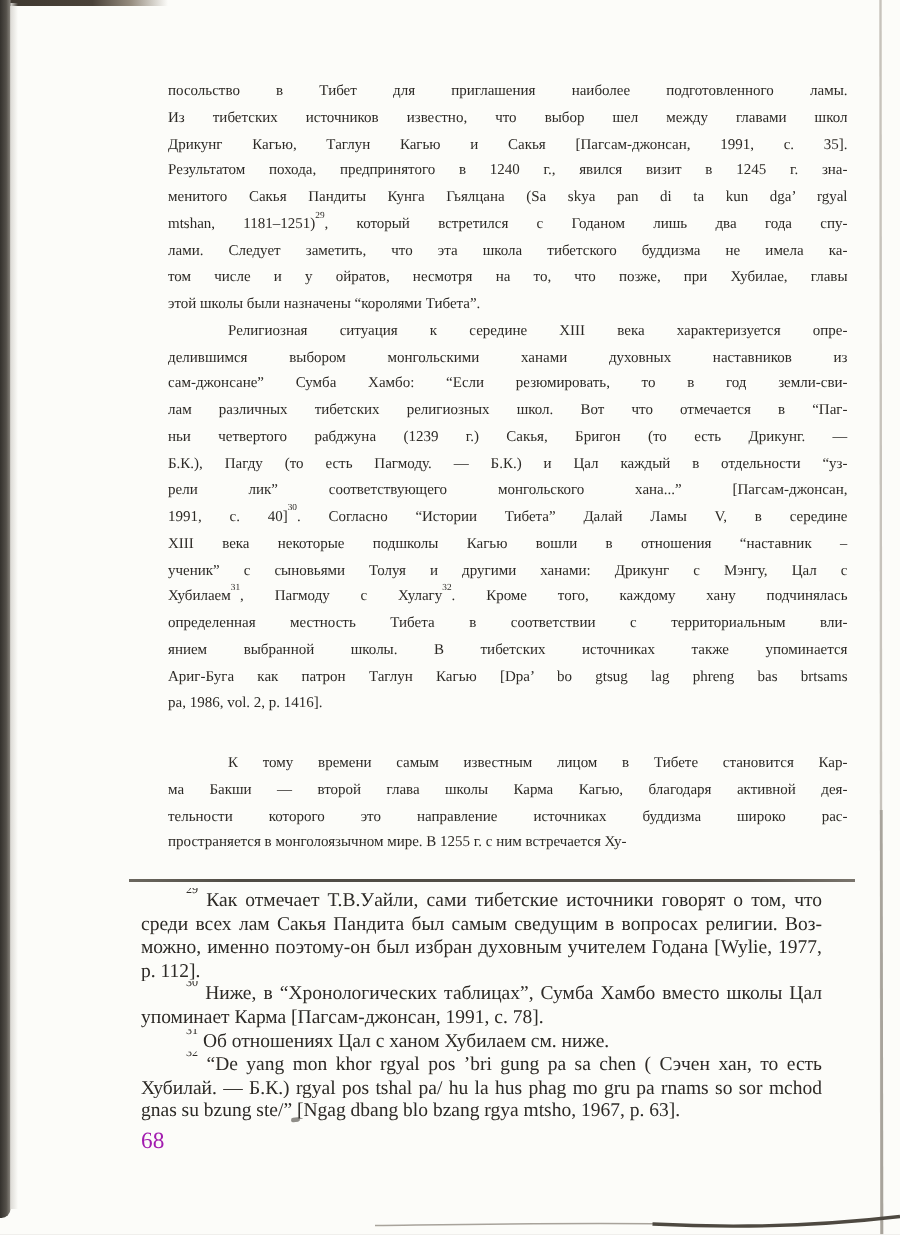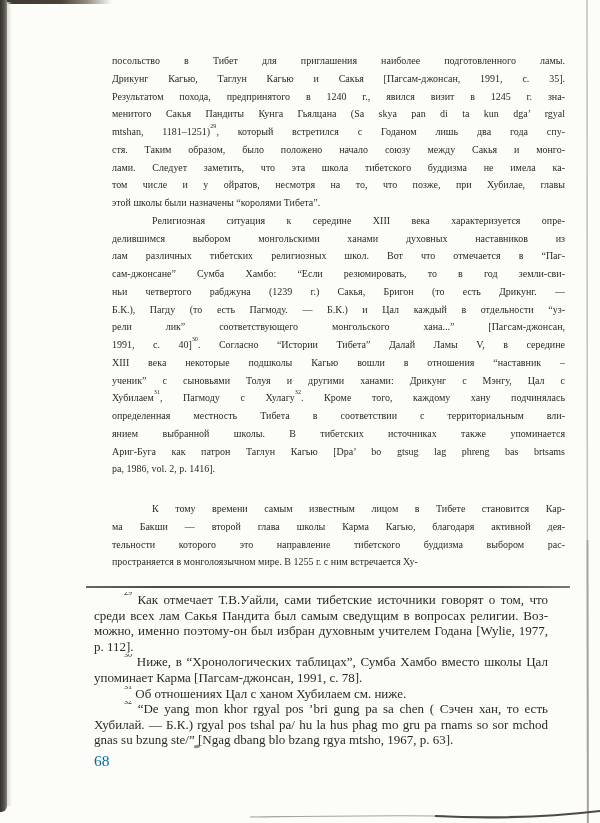--- a/index.html
+++ b/index.html
@@ -58,21 +58,21 @@
     letter-spacing:0;
   }
   .footnote-rule{
     position:absolute;z-index:1;
     left:86px;top:586px;width:484px;height:2px;
     background:linear-gradient(to right,#6b675f 0%,#4f4b44 15%,#55514a 85%,#7a756d 100%);
   }
   .page-number{
     position:absolute;z-index:1;
     left:94px;top:752px;
-    font-size:15.5px;color:#0369a1;
+    font-size:15.5px;color:#a21caf;
   }
 </style>
 </head>
 <body>
 
 <div class="page">
 
   <div class="artifact edge-top"></div>
   <div class="artifact edge-left-dark"></div>
   <div class="artifact edge-left-light"></div>
@@ -80,50 +80,50 @@
     <path d="M587 0 L587.5 823" stroke="#c7c3bc" stroke-width="1.6" fill="none"></path>
     <path d="M587.5 540 L588 823" stroke="#a8a49c" stroke-width="1.8" fill="none"></path>
     <path d="M250 817 C 330 816 390 815 445 816" stroke="#a8a39b" stroke-width="1.1" fill="none"></path>
     <path d="M435 816 C 485 818.5 545 817.5 600 811" stroke="#4e4941" stroke-width="2.2" fill="none"></path>
   </svg>
   <div class="artifact speck"></div>
 
   <div class="main-text" id="main-text">
       <div>
         <div class="tline">посольство в Тибет для приглашения наиболее подготовленного ламы.</div>
+        <div class="tline">Из тибетских источников известно, что выбор шел между главами школ</div>
         <div class="tline">Дрикунг Кагью, Таглун Кагью и Сакья [Пагсам-джонсан, 1991, с. 35].</div>
         <div class="tline">Результатом похода, предпринятого в 1240 г., явился визит в 1245 г. зна-</div>
         <div class="tline">менитого Сакья Пандиты Кунга Гьялцана (Sa skya pan di ta kun dga’ rgyal</div>
         <div class="tline">mtshan, 1181–1251)<sup>29</sup>, который встретился с Годаном лишь два года спу-</div>
-        <div class="tline">стя. Таким образом, было положено начало союзу между Сакья и монго-</div>
         <div class="tline">лами. Следует заметить, что эта школа тибетского буддизма не имела ка-</div>
         <div class="tline">том числе и у ойратов, несмотря на то, что позже, при Хубилае, главы</div>
         <div class="tline last">этой школы были назначены “королями Тибета”.</div>
       </div>
       <div>
         <div class="tline" style="text-indent: 40px;">Религиозная ситуация к середине XIII века характеризуется опре-</div>
         <div class="tline">делившимся выбором монгольскими ханами духовных наставников из</div>
+        <div class="tline">сам-джонсане” Сумба Хамбо: “Если резюмировать, то в год земли-сви-</div>
         <div class="tline">лам различных тибетских религиозных школ. Вот что отмечается в “Паг-</div>
-        <div class="tline">сам-джонсане” Сумба Хамбо: “Если резюмировать, то в год земли-сви-</div>
         <div class="tline">ньи четвертого рабджуна (1239 г.) Сакья, Бригон (то есть Дрикунг. —</div>
         <div class="tline">Б.К.), Пагду (то есть Пагмоду. — Б.К.) и Цал каждый в отдельности “уз-</div>
         <div class="tline">рели лик” соответствующего монгольского хана...” [Пагсам-джонсан,</div>
         <div class="tline">1991, с. 40]<sup>30</sup>. Согласно “Истории Тибета” Далай Ламы V, в середине</div>
         <div class="tline">XIII века некоторые подшколы Кагью вошли в отношения “наставник –</div>
         <div class="tline">ученик” с сыновьями Толуя и другими ханами: Дрикунг с Мэнгу, Цал с</div>
         <div class="tline">Хубилаем<sup>31</sup>, Пагмоду с Хулагу<sup>32</sup>. Кроме того, каждому хану подчинялась</div>
         <div class="tline">определенная местность Тибета в соответствии с территориальным вли-</div>
         <div class="tline">янием выбранной школы. В тибетских источниках также упоминается</div>
         <div class="tline">Ариг-Буга как патрон Таглун Кагью [Dpa’ bo gtsug lag phreng bas brtsams</div>
         <div class="tline last">pa, 1986, vol. 2, p. 1416].</div>
       </div>
       <div>
         <div class="tline" style="text-indent: 40px; margin-top: 22px;">К тому времени самым известным лицом в Тибете становится Кар-</div>
         <div class="tline">ма Бакши — второй глава школы Карма Кагью, благодаря активной дея-</div>
-        <div class="tline">тельности которого это направление тибетского буддизма выбором рас-</div>
+        <div class="tline">тельности которого это направление источниках буддизма широко рас-</div>
         <div class="tline last">пространяется в монголоязычном мире. В 1255 г. с ним встречается Ху-</div>
       </div>
     </div>
 
   <div class="footnote-rule"></div>
 
   <div class="footnotes" id="footnotes">
       <div>
         <div class="tline" style="text-indent: 30px;"><sup>29</sup> Как отмечает Т.В.Уайли, сами тибетские источники говорят о том, что</div>
         <div class="tline">среди всех лам Сакья Пандита был самым сведущим в вопросах религии. Воз-</div>

